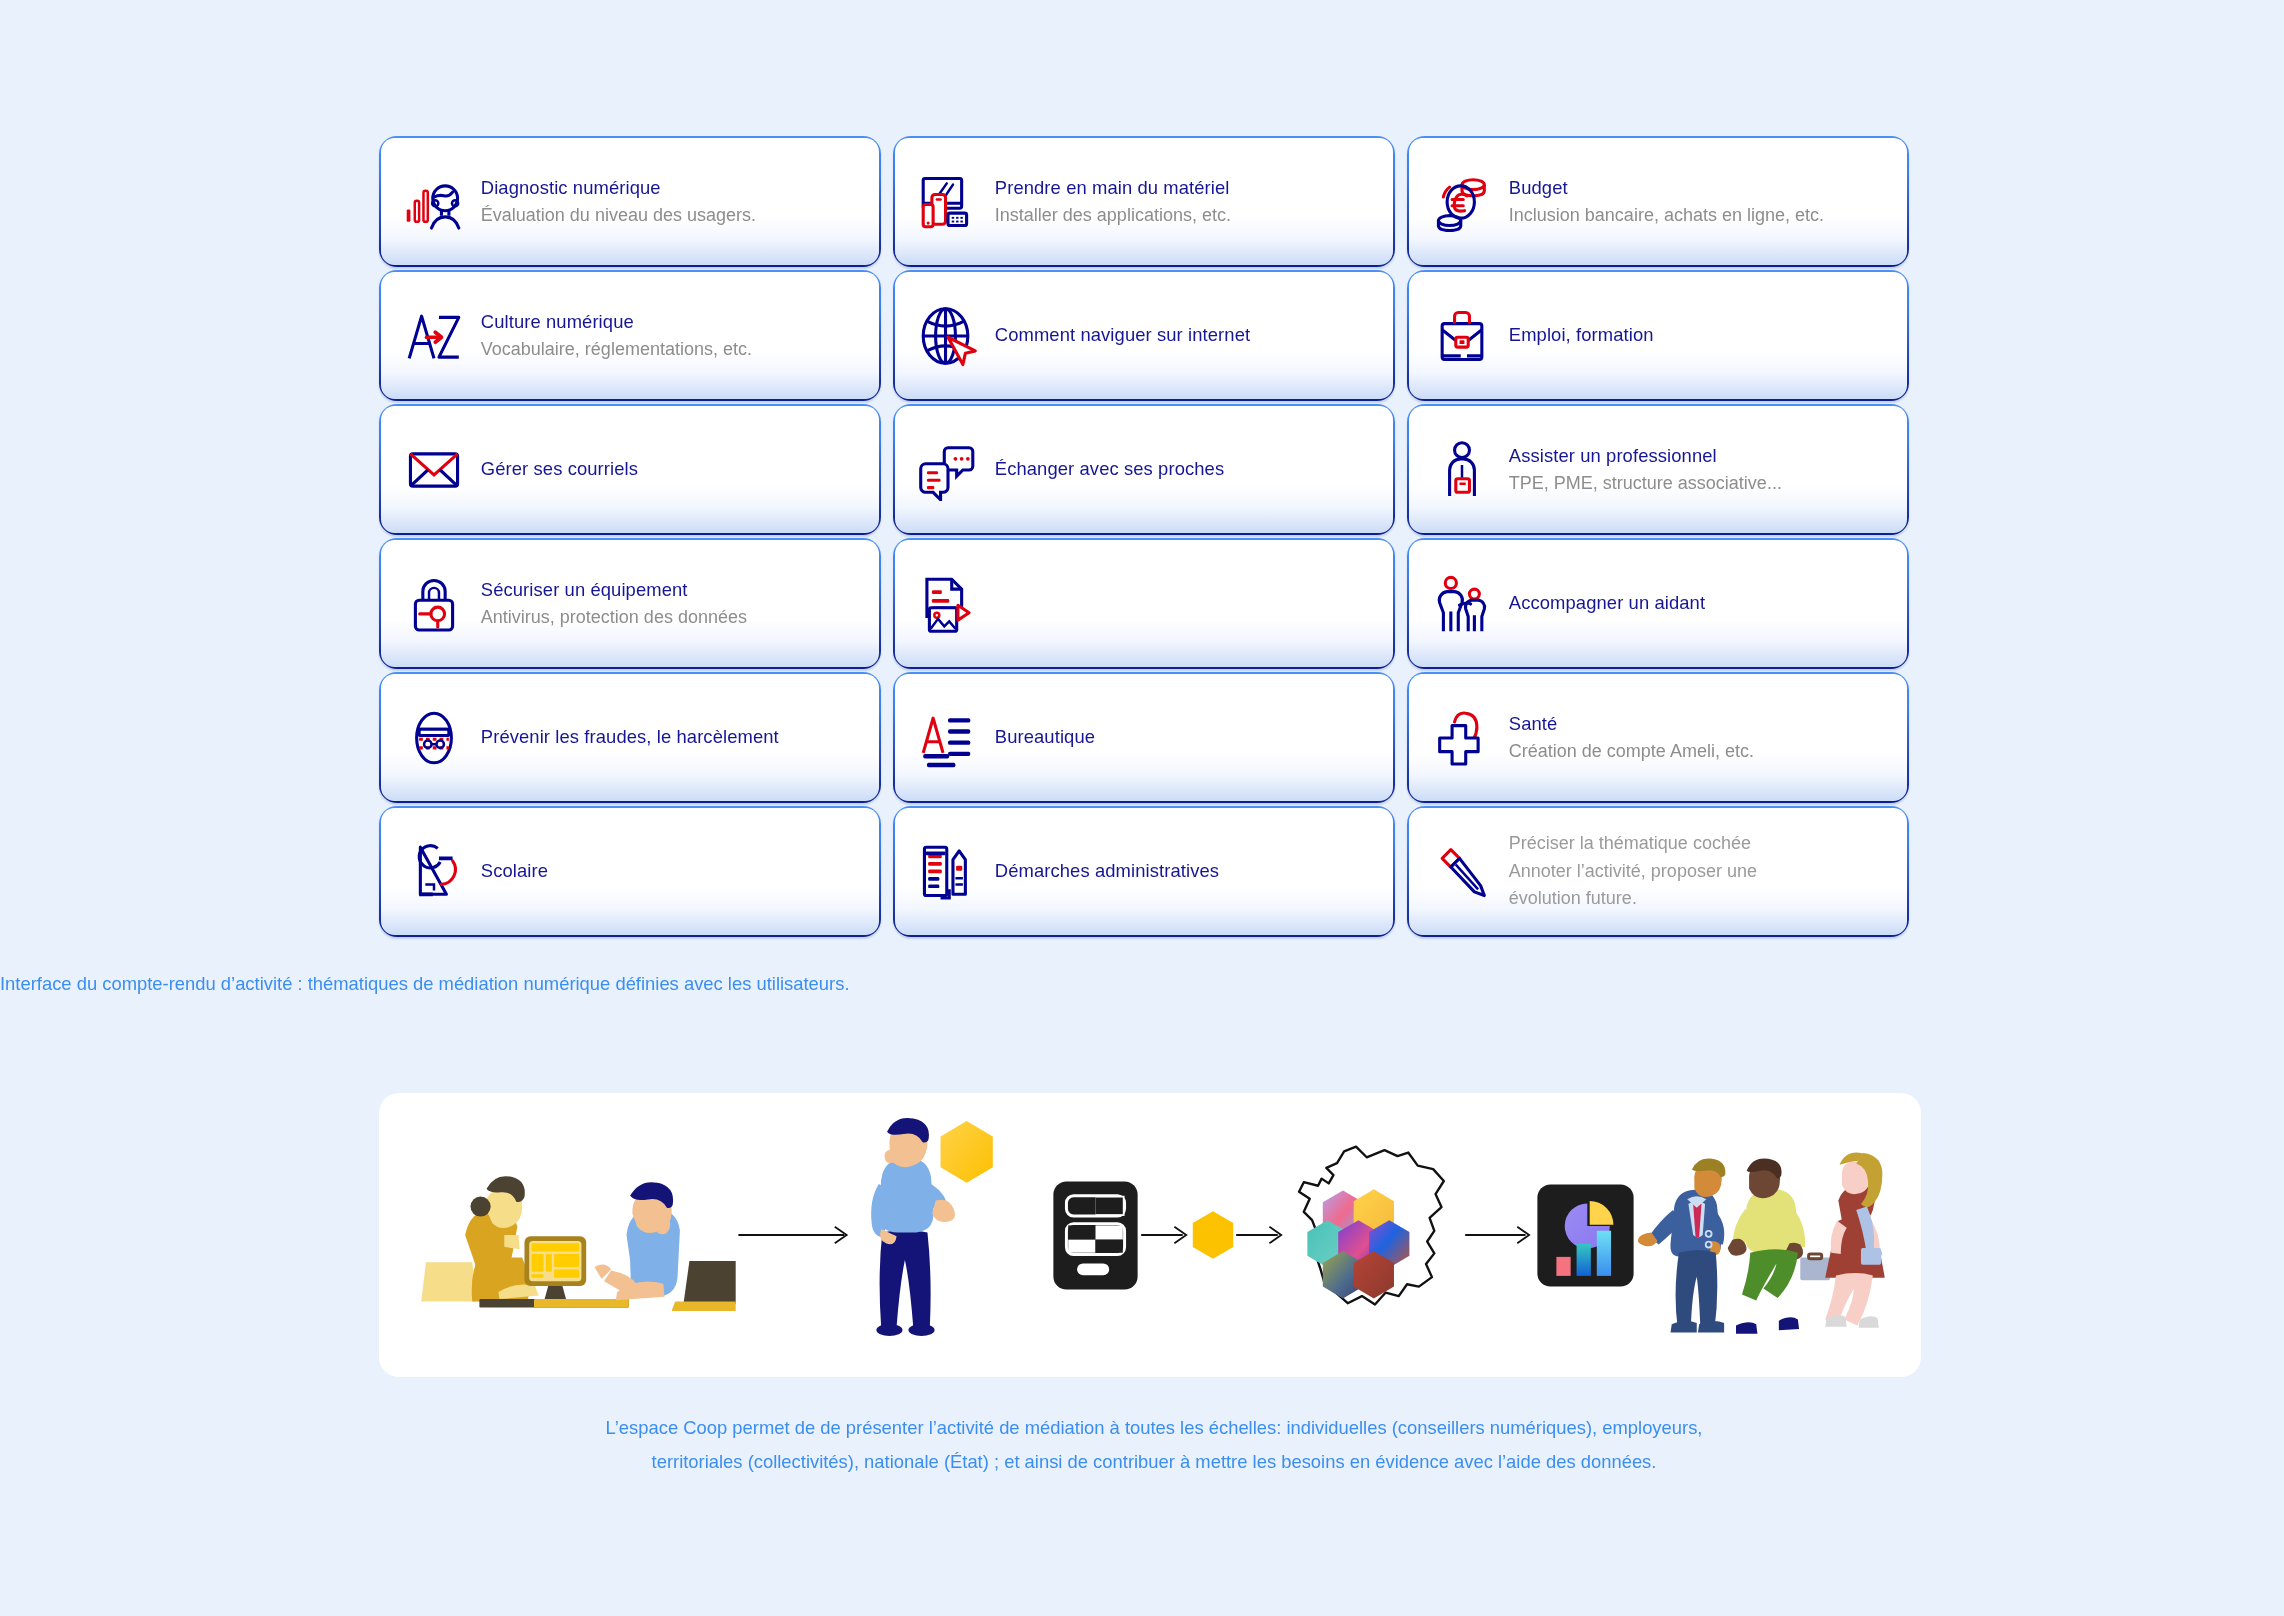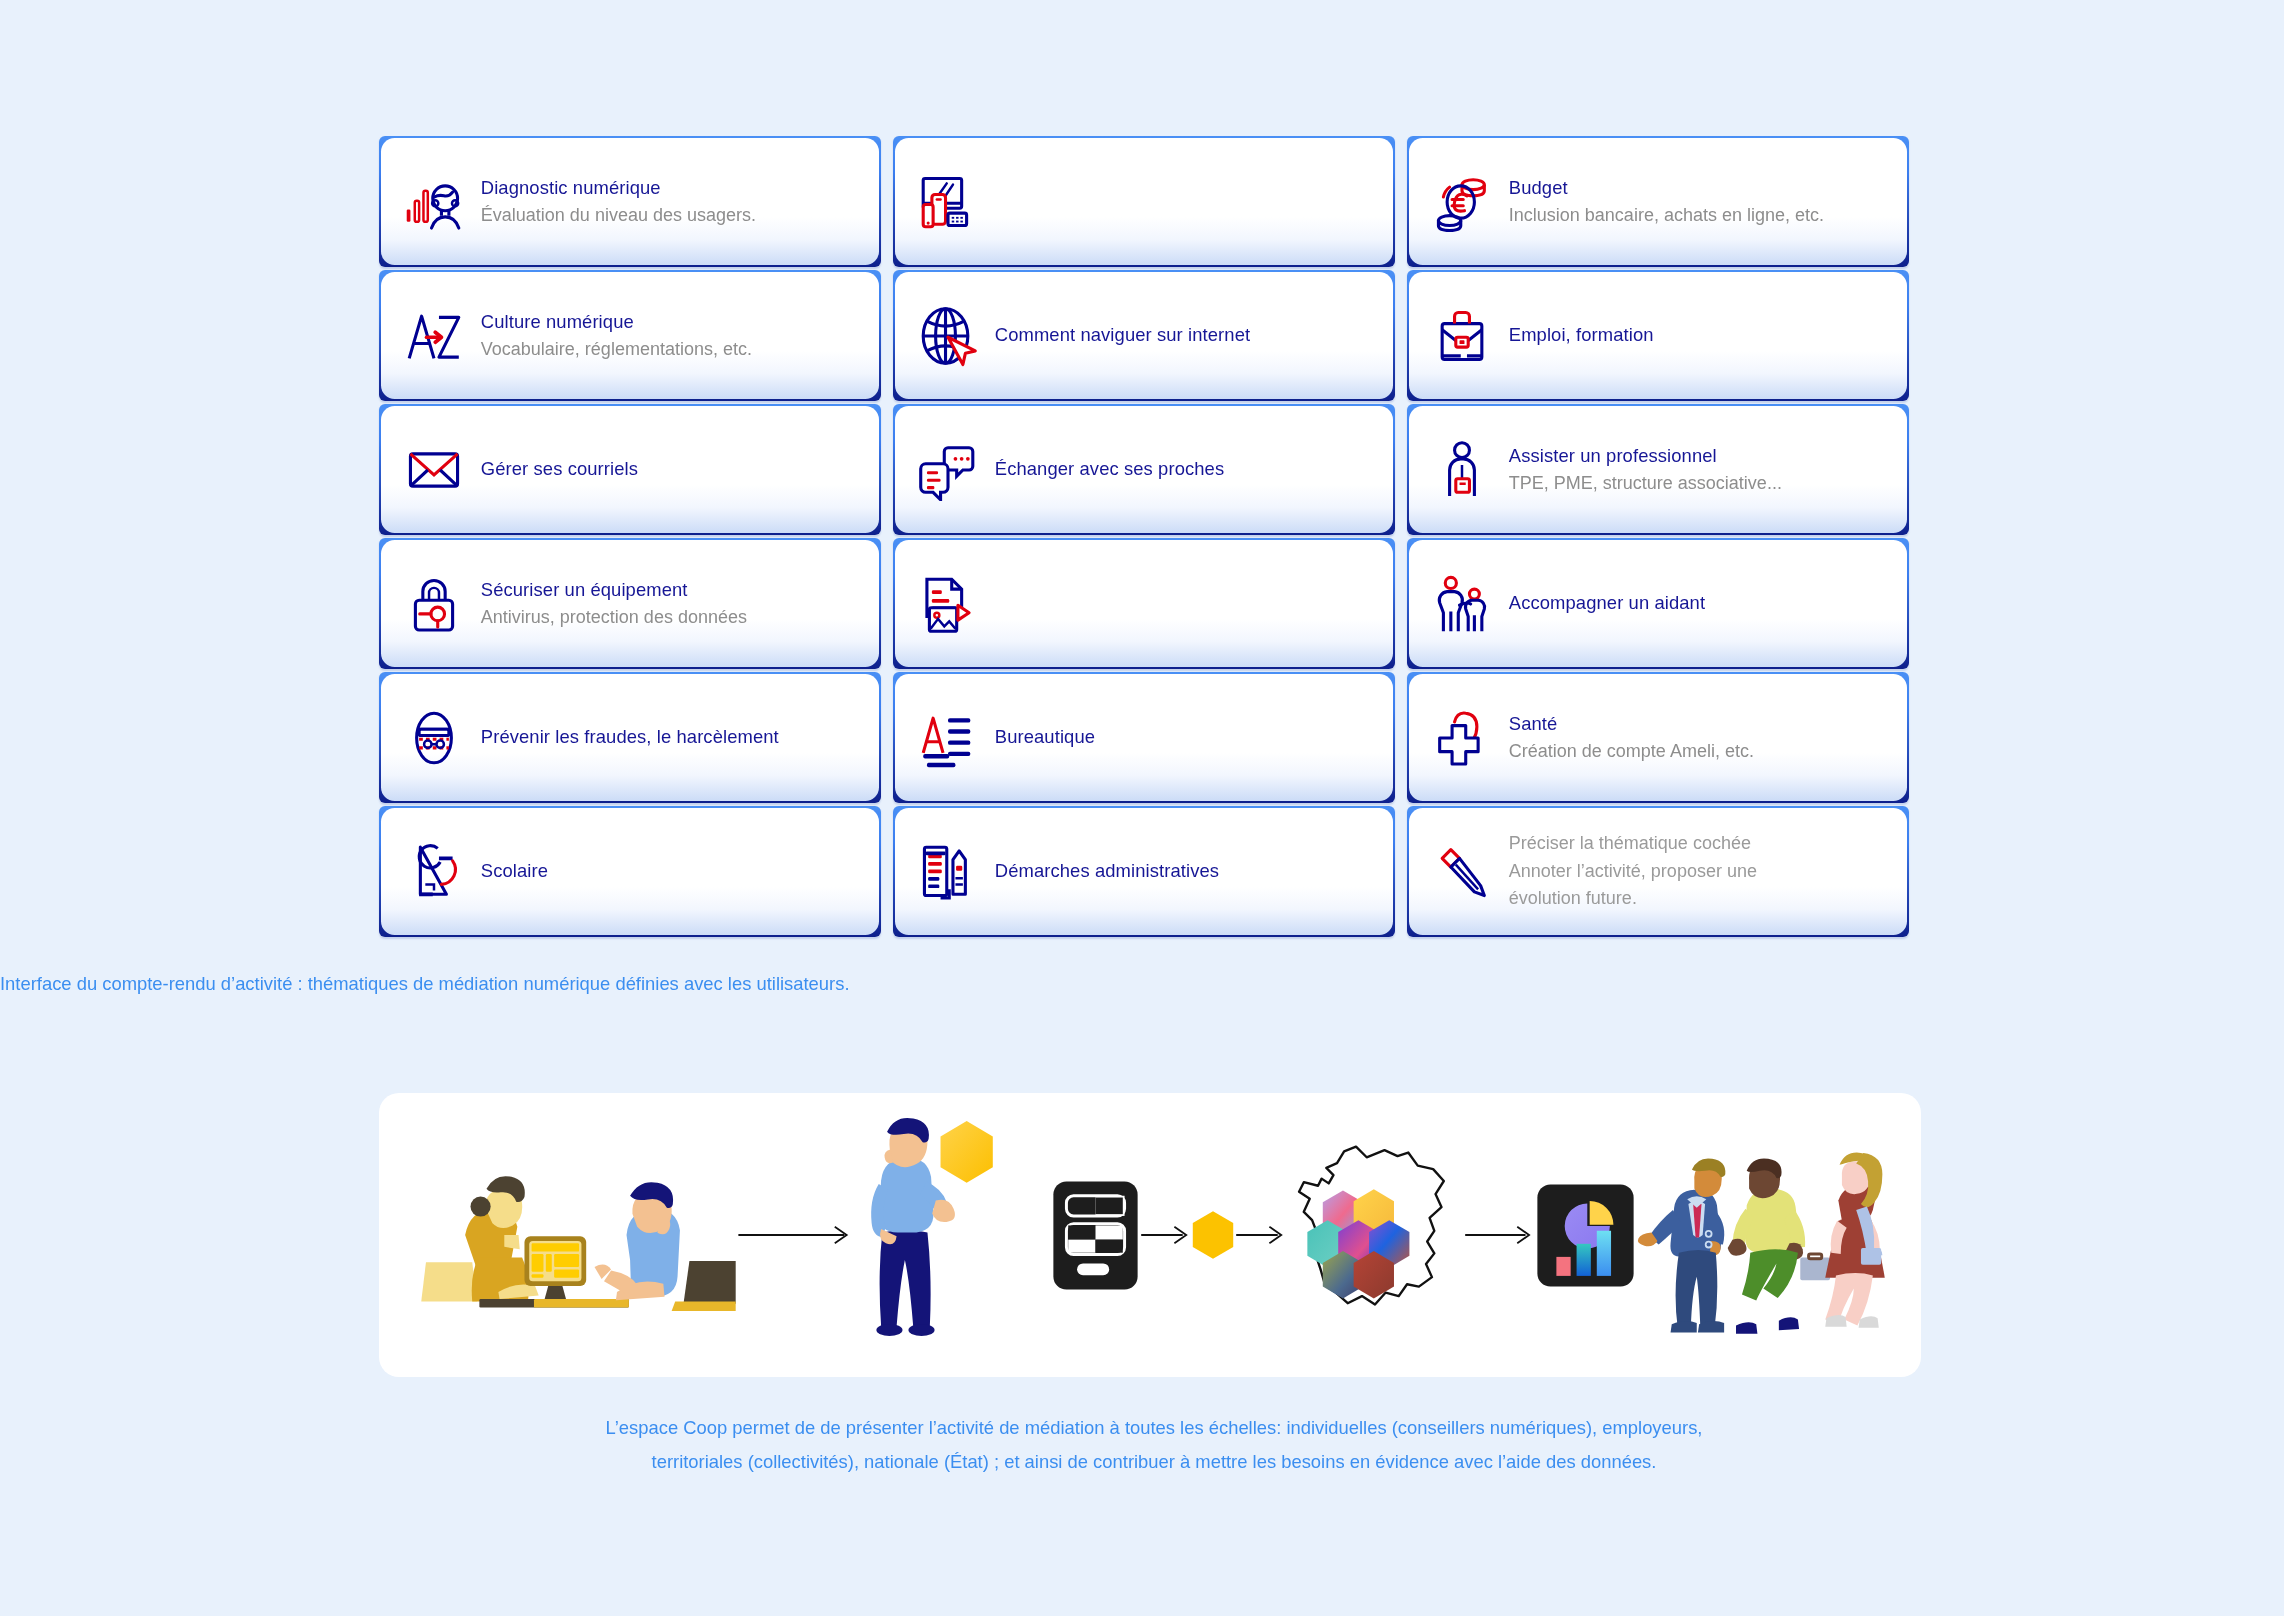--- a/index.html
+++ b/index.html
@@ -18,21 +18,21 @@
     width:1542px;
     display:grid;
     grid-template-columns:repeat(3,502px);
     grid-auto-rows:131px;
     column-gap:12px;
     row-gap:3px;
   }
   .card{
     position:relative;
     box-sizing:border-box;
-    border-radius:6px;
+    border-radius:18px;
     padding:1.8px;
     background:linear-gradient(180deg,#4a90f5 0%, #3b7ef0 28%, #1f3fb0 72%, #0d1f8c 100%);
     box-shadow:0 1.2px 1.8px rgba(30,60,160,.18);
   }
   .card-inner{
     box-sizing:border-box;
     width:100%;height:100%;
     border-radius:13.7px;
     background:linear-gradient(180deg,#ffffff 0%,#ffffff 62%, #f2f6fe 80%, #ccdcf7 100%);
     display:flex;
@@ -150,20 +150,24 @@
       <g fill="#000091">
         <rect x="56" y="74" width="4" height="3"></rect>
                 <rect x="63" y="74" width="4" height="3"></rect>
         <rect x="70" y="74" width="4" height="3"></rect>
                 <rect x="56" y="80" width="4" height="3"></rect>
         <rect x="63" y="80" width="4" height="3"></rect>
                 <rect x="70" y="80" width="4" height="3"></rect>
       </g>
     </svg>
           </div>
+          <div class="card-text">
+            <div class="card-title">Prendre en main du matériel</div>
+            <div class="card-sub">Installer des applications, etc.</div>
+          </div>
         </div>
       </div>
       <div class="card">
         <div class="card-inner">
           <div class="card-icon">
     <svg viewBox="0 0 100 100" fill="none">
       <ellipse cx="68" cy="22" rx="18" ry="8" stroke="#e1000f" stroke-width="5"></ellipse>
       <path d="M50 22 v10 q0 8 18 8 q18 0 18 -8 v-10" stroke="#e1000f" stroke-width="5"></path>
       <ellipse cx="30" cy="80" rx="18" ry="8" stroke="#000091" stroke-width="5"></ellipse>
       <path d="M12 80 v8 q0 8 18 8 q18 0 18 -8 v-8" stroke="#000091" stroke-width="5"></path>

